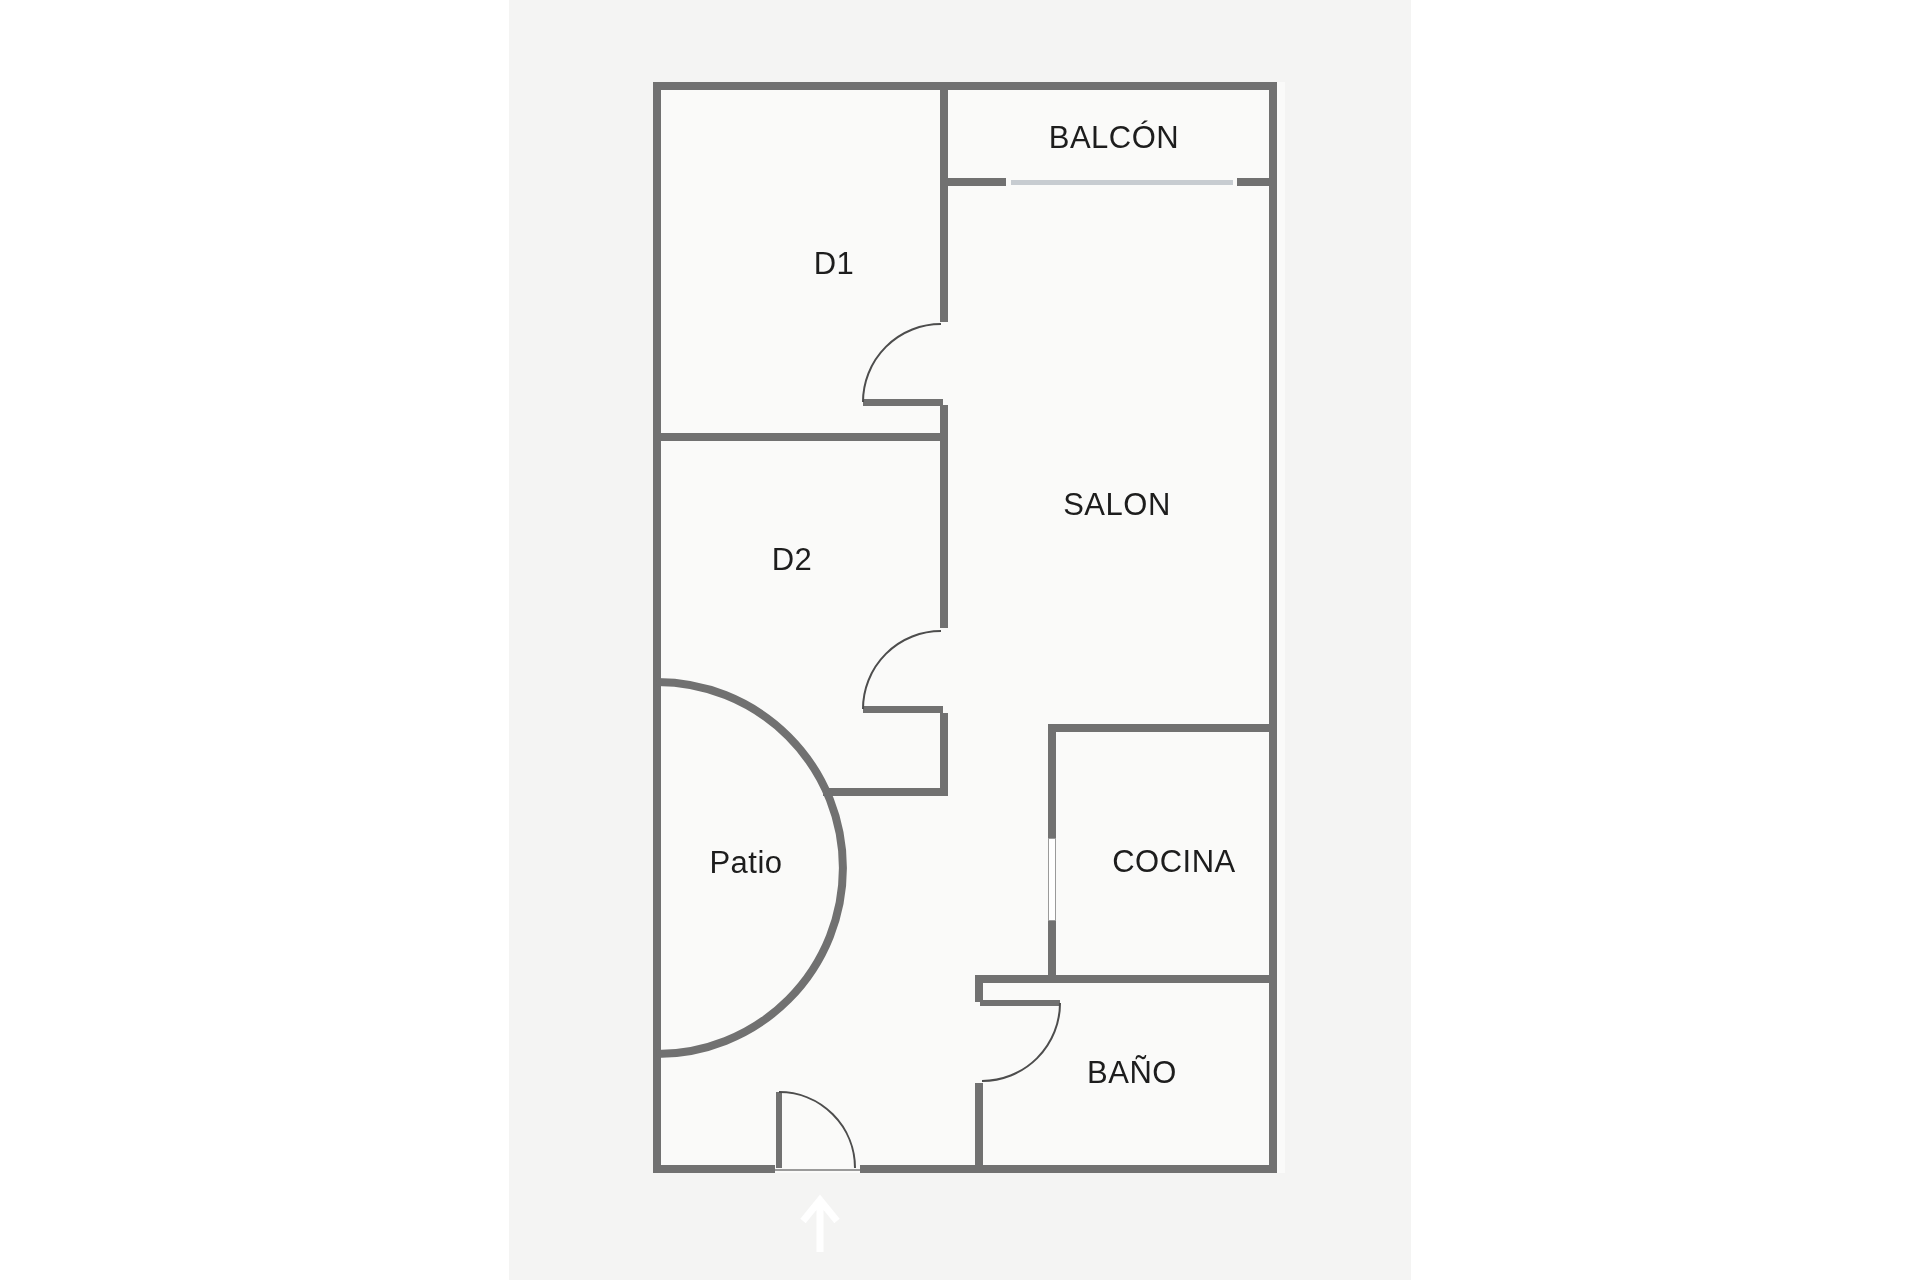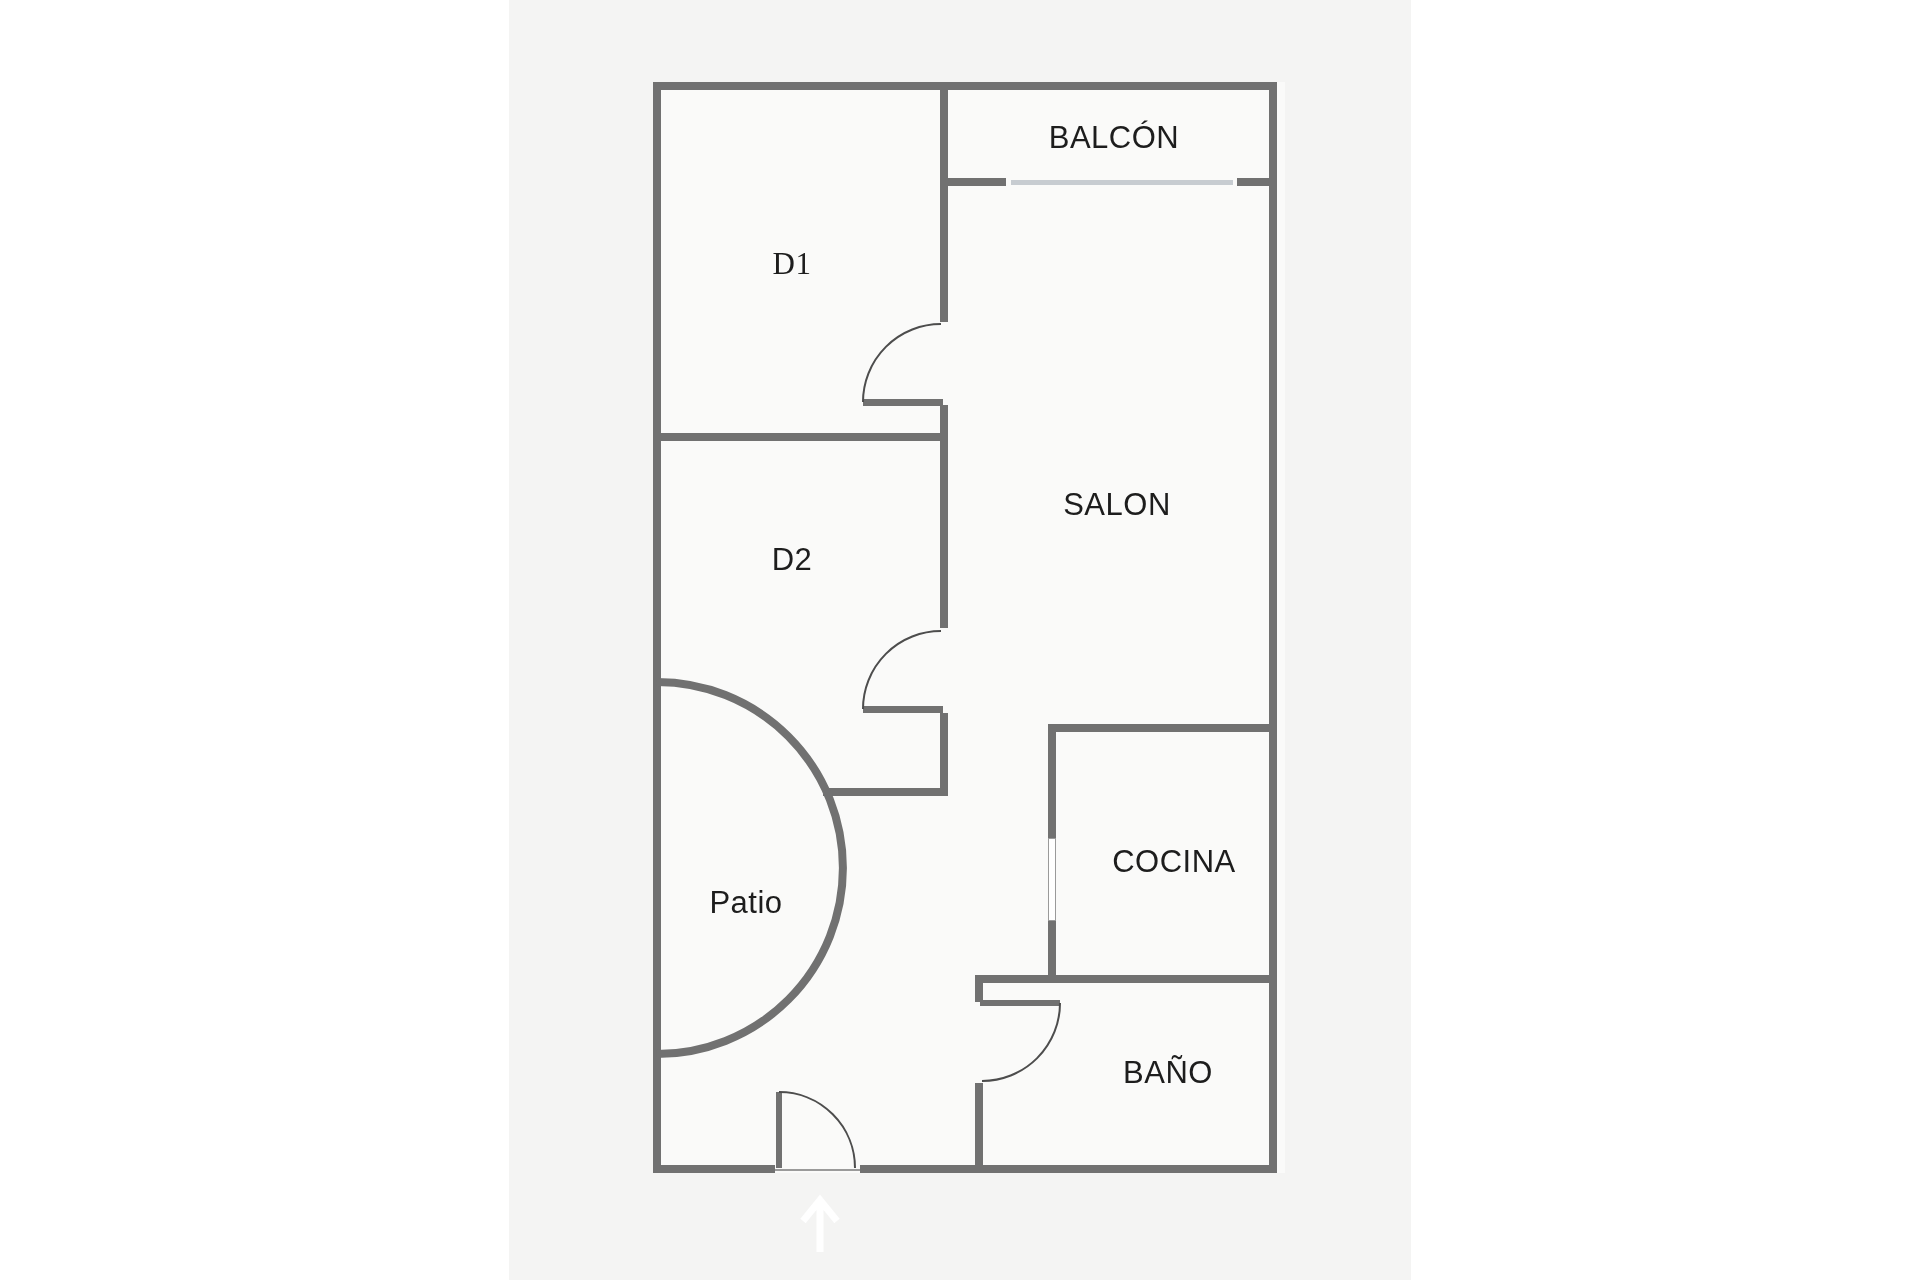--- a/index.html
+++ b/index.html
@@ -75,20 +75,20 @@
   <svg class="overlay" viewBox="0 0 1920 1280">
     <path d="M 657 682 A 186 186 0 0 1 657 1054" fill="none" stroke="#717171" stroke-width="8"></path>
     <path d="M 863 402 A 78 78 0 0 1 941 324" fill="none" stroke="#4d4d4d" stroke-width="2"></path>
     <path d="M 863 709 A 78 78 0 0 1 941 631" fill="none" stroke="#4d4d4d" stroke-width="2"></path>
     <path d="M 779 1092 A 76 76 0 0 1 855 1168" fill="none" stroke="#4d4d4d" stroke-width="2"></path>
     <path d="M 1060 1003 A 78 78 0 0 1 982 1081" fill="none" stroke="#4d4d4d" stroke-width="2"></path>
     <path d="M 820 1252 L 820 1203 M 803 1221 L 820 1200 L 837 1221" fill="none" stroke="#ffffff" stroke-width="7" stroke-linecap="butt" stroke-linejoin="miter"></path>
   </svg>
 
   <div class="room-label" style="left:1114px;top:138px;">BALCÓN</div>
-  <div class="room-label" style="left:792px;top:264px;font-family:Liberation Serif, serif;">D1</div>
+  <div class="room-label" style="left:834px;top:264px;">D1</div>
   <div class="room-label" style="left:1117px;top:462px;margin-top:43px;">SALON</div>
   <div class="room-label" style="left:792px;top:560px;">D2</div>
-  <div class="room-label" style="left:746px;top:863px;margin-top:40px;">Patio</div>
+  <div class="room-label" style="left:746px;top:863px;">Patio</div>
   <div class="room-label" style="left:1162px;top:862px;margin-left:12px;">COCINA</div>
-  <div class="room-label" style="left:1132px;top:1073px;margin-left:36px;">BAÑO</div>
+  <div class="room-label" style="left:1132px;top:1073px;">BAÑO</div>
 
 </div>
 
 </body></html>

